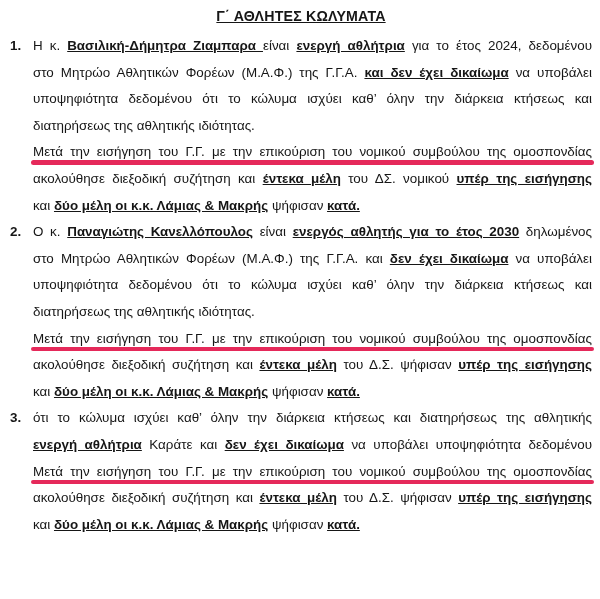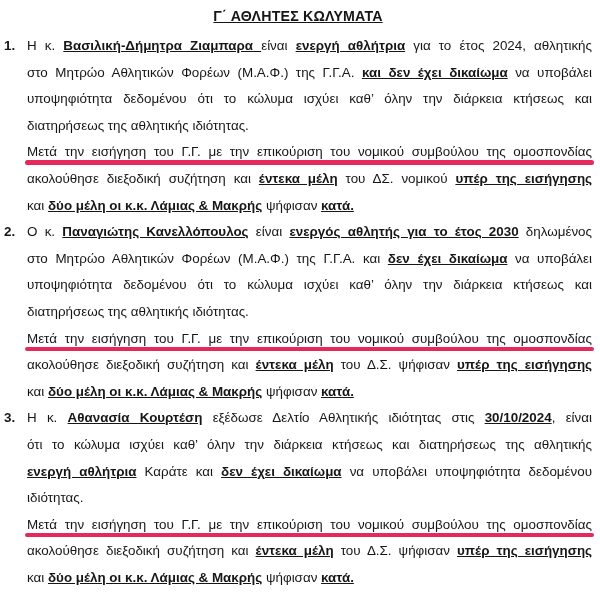--- a/index.html
+++ b/index.html
@@ -11,21 +11,21 @@
   html, body { margin: 0; padding: 0; }
   body {
     width: 600px;
     height: 599px;
     overflow: hidden;
     background: var(--paper);
     color: var(--ink);
     font-family: "Liberation Sans", "DejaVu Sans", sans-serif;
     font-size: 13.4px;
   }
-  .doc { padding: 6px 8px 0 4px; }
+  .doc { padding: 6px 8px 0 10px; }
   .title {
     text-align: center;
     font-weight: 700;
     font-size: 14.2px;
     line-height: 21px;
     text-decoration: underline;
     margin-bottom: 6px;
     letter-spacing: 0.2px;
   }
   .item { display: flex; }
@@ -60,21 +60,21 @@
 </style>
 </head>
 <body>
 
 <div class="doc">
   <div class="title">Γ΄ ΑΘΛΗΤΕΣ ΚΩΛΥΜΑΤΑ</div>
   <div>
       <div class="item">
         <div class="num">1.</div>
         <div class="body">
-          <div class="line just"><span>Η κ. </span><span class="b u">Βασιλική-Δήμητρα Ζιαμπαρα </span><span>είναι </span><span class="b u">ενεργή αθλήτρια</span><span> για το έτος 2024, αθλητικής</span></div>
+          <div class="line just"><span>Η κ. </span><span class="b u">Βασιλική-Δήμητρα Ζιαμπαρα </span><span>είναι </span><span class="b u">ενεργή αθλήτρια</span><span> για το έτος 2024, δεδομένου</span></div>
           <div class="line just"><span>στο Μητρώο Αθλητικών Φορέων (Μ.Α.Φ.) της Γ.Γ.Α. </span><span class="b u">και δεν έχει δικαίωμα</span><span> να υποβάλει</span></div>
           <div class="line just"><span>υποψηφιότητα δεδομένου ότι το κώλυμα ισχύει καθ’ όλην την διάρκεια κτήσεως και</span></div>
           <div class="line"><span>διατηρήσεως της αθλητικής ιδιότητας.</span></div>
           <div class="line just red"><span>Μετά την εισήγηση του Γ.Γ. με την επικούριση του νομικού συμβούλου της ομοσπονδίας</span></div>
           <div class="line just"><span>ακολούθησε διεξοδική συζήτηση και </span><span class="b u">έντεκα μέλη</span><span> του ΔΣ. νομικού </span><span class="b u">υπέρ της εισήγησης</span></div>
           <div class="line"><span>και </span><span class="b u">δύο μέλη οι κ.κ. Λάμιας &amp; Μακρής</span><span> ψήφισαν </span><span class="b u">κατά.</span></div>
         </div>
       </div>
       <div class="item">
         <div class="num">2.</div>
@@ -84,23 +84,21 @@
           <div class="line just"><span>υποψηφιότητα δεδομένου ότι το κώλυμα ισχύει καθ’ όλην την διάρκεια κτήσεως και</span></div>
           <div class="line"><span>διατηρήσεως της αθλητικής ιδιότητας.</span></div>
           <div class="line just red"><span>Μετά την εισήγηση του Γ.Γ. με την επικούριση του νομικού συμβούλου της ομοσπονδίας</span></div>
           <div class="line just"><span>ακολούθησε διεξοδική συζήτηση και </span><span class="b u">έντεκα μέλη</span><span> του Δ.Σ. ψήφισαν </span><span class="b u">υπέρ της εισήγησης</span></div>
           <div class="line"><span>και </span><span class="b u">δύο μέλη οι κ.κ. Λάμιας &amp; Μακρής</span><span> ψήφισαν </span><span class="b u">κατά.</span></div>
         </div>
       </div>
       <div class="item">
         <div class="num">3.</div>
         <div class="body">
-          <div class="line just"><span>Η κ. </span><span class="b u">Αθανασία Κουρτέση</span><span> εξέδωσε Δελτίο Αθλητικής ιδιότητας στις </span><span class="b u">30/10/2024</span><span>, είναι</span></div>
           <div class="line just"><span>ότι το κώλυμα ισχύει καθ’ όλην την διάρκεια κτήσεως και διατηρήσεως της αθλητικής</span></div>
           <div class="line just"><span class="b u">ενεργή αθλήτρια</span><span> Καράτε και </span><span class="b u">δεν έχει δικαίωμα</span><span> να υποβάλει υποψηφιότητα δεδομένου</span></div>
-          <div class="line"><span>ιδιότητας.</span></div>
           <div class="line just red"><span>Μετά την εισήγηση του Γ.Γ. με την επικούριση του νομικού συμβούλου της ομοσπονδίας</span></div>
           <div class="line just"><span>ακολούθησε διεξοδική συζήτηση και </span><span class="b u">έντεκα μέλη</span><span> του Δ.Σ. ψήφισαν </span><span class="b u">υπέρ της εισήγησης</span></div>
           <div class="line"><span>και </span><span class="b u">δύο μέλη οι κ.κ. Λάμιας &amp; Μακρής</span><span> ψήφισαν </span><span class="b u">κατά.</span></div>
         </div>
       </div>
     </div>
 </div>
 
 </body></html>

